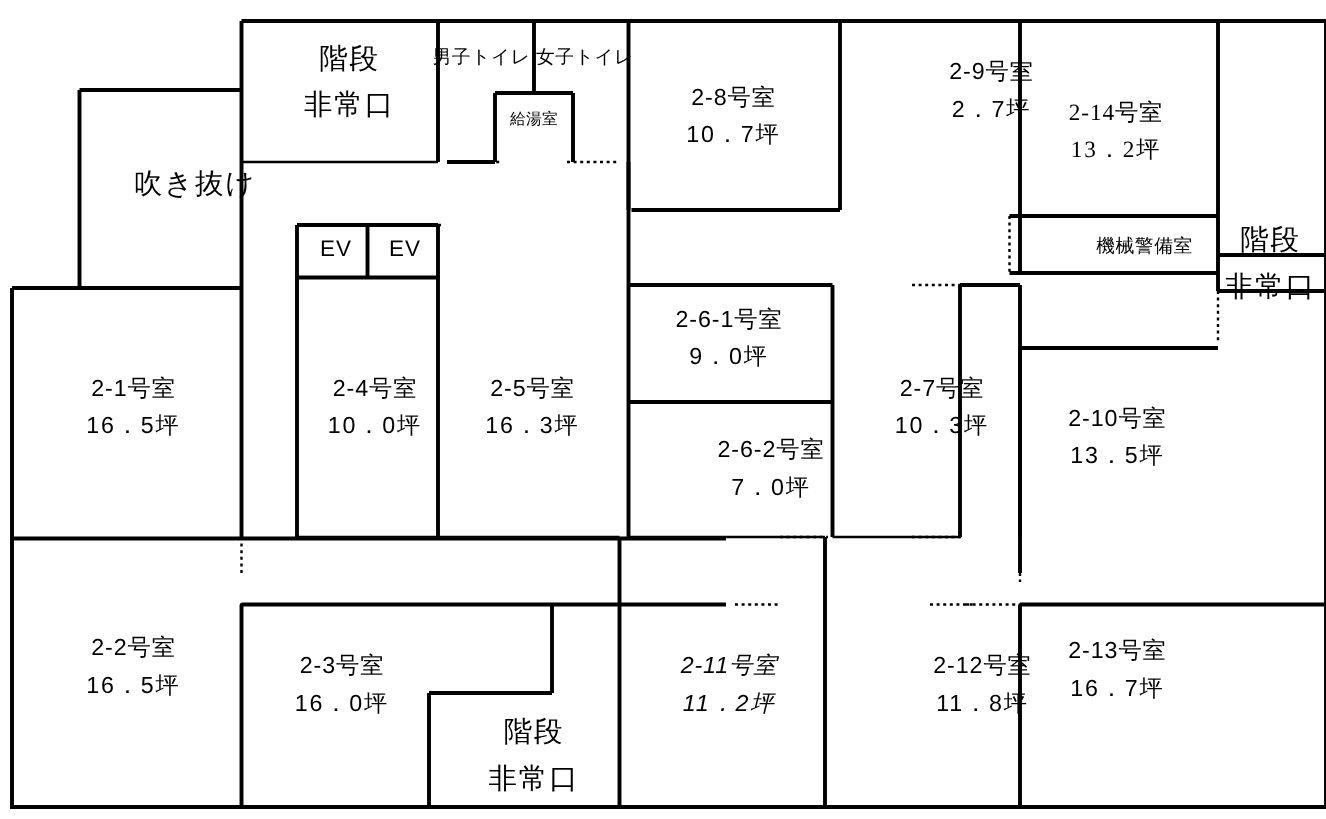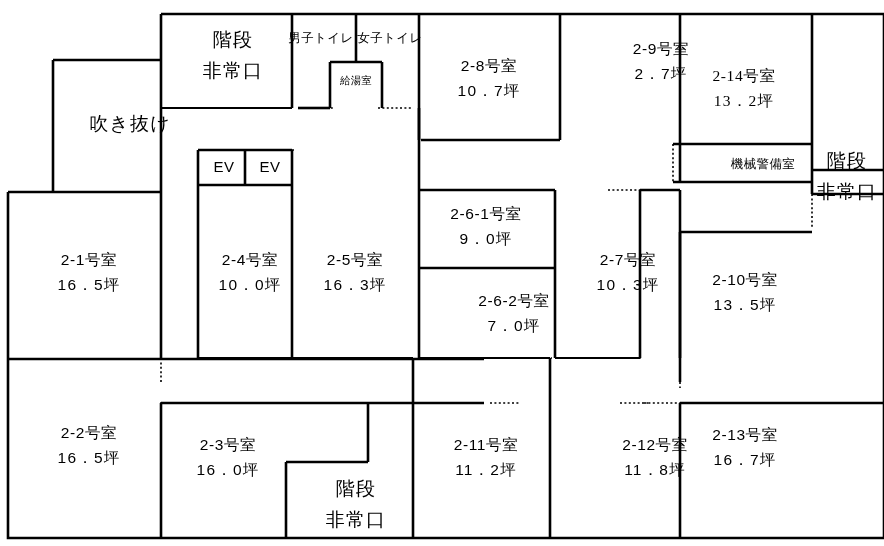--- a/index.html
+++ b/index.html
@@ -174,21 +174,21 @@
       <div class="label size-room" style="left: 89px; top: 445px;"><span class="ln">2-2号室</span><span class="ln num">16．5坪</span></div>
       <div class="label size-room" style="left: 228px; top: 457px;"><span class="ln">2-3号室</span><span class="ln num">16．0坪</span></div>
       <div class="label size-room" style="left: 250px; top: 272px;"><span class="ln">2-4号室</span><span class="ln num">10．0坪</span></div>
       <div class="label size-room" style="left: 355px; top: 272px;"><span class="ln">2-5号室</span><span class="ln num">16．3坪</span></div>
       <div class="label size-room" style="left: 486px; top: 226px;"><span class="ln">2-6-1号室</span><span class="ln num">9．0坪</span></div>
       <div class="label size-room" style="left: 514px; top: 313px;"><span class="ln">2-6-2号室</span><span class="ln num">7．0坪</span></div>
       <div class="label size-room" style="left: 596px; top: 272px; margin-left: 32px;"><span class="ln">2-7号室</span><span class="ln num">10．3坪</span></div>
       <div class="label size-room" style="left: 489px; top: 78px;"><span class="ln">2-8号室</span><span class="ln num">10．7坪</span></div>
       <div class="label size-room" style="left: 617px; top: 61px; margin-left: 44px;"><span class="ln">2-9号室</span><span class="ln num">2．7坪</span></div>
       <div class="label size-room" style="left: 745px; top: 292px;"><span class="ln">2-10号室</span><span class="ln num">13．5坪</span></div>
-      <div class="label size-room" style="left: 486px; top: 457px;"><span class="ln">2-11号室</span><span class="ln num">11．2坪</span></div>
+      <div class="label size-room" style="left: 486px; top: 457px; font-style: italic;"><span class="ln">2-11号室</span><span class="ln num">11．2坪</span></div>
       <div class="label size-room" style="left: 615px; top: 457px; margin-left: 40px;"><span class="ln">2-12号室</span><span class="ln num">11．8坪</span></div>
       <div class="label size-room" style="left: 745px; top: 447px;"><span class="ln">2-13号室</span><span class="ln num">16．7坪</span></div>
       <div class="label size-room" style="left: 744px; top: 88px; font-family: Liberation Serif, serif;"><span class="ln">2-14号室</span><span class="ln num">13．2坪</span></div>
       <div class="label size-util" style="left: 233px; top: 56px;"><span class="ln">階段</span><span class="ln num">非常口</span></div>
       <div class="label size-util" style="left: 356px; top: 505px;"><span class="ln">階段</span><span class="ln num">非常口</span></div>
       <div class="label size-util" style="left: 847px; top: 177px;"><span class="ln">階段</span><span class="ln num">非常口</span></div>
       <div class="label size-util" style="left: 107px; top: 124px; margin-left: 23px;"><span class="ln">吹き抜け</span></div>
       <div class="label size-small" style="left: 321px; top: 38px;"><span class="ln">男子トイレ</span></div>
       <div class="label size-small" style="left: 390px; top: 38px;"><span class="ln">女子トイレ</span></div>
       <div class="label size-tiny" style="left: 356px; top: 80px;"><span class="ln">給湯室</span></div>

